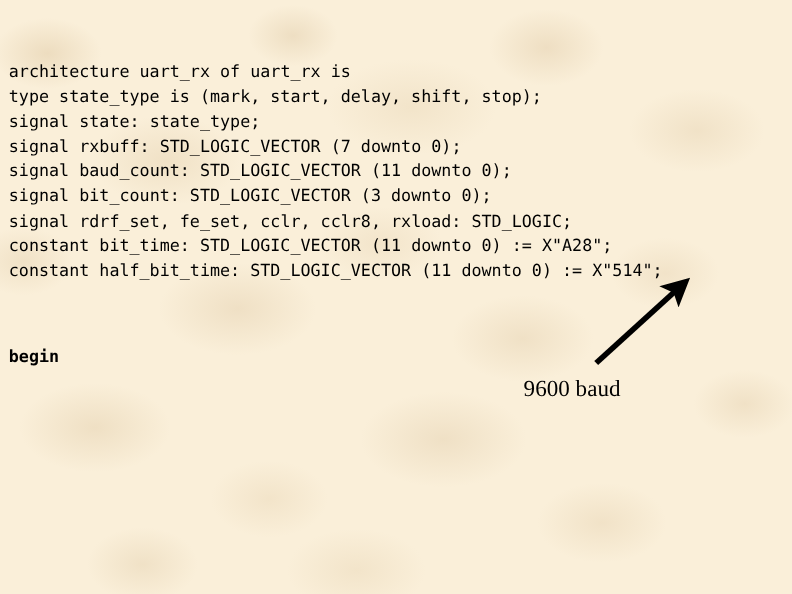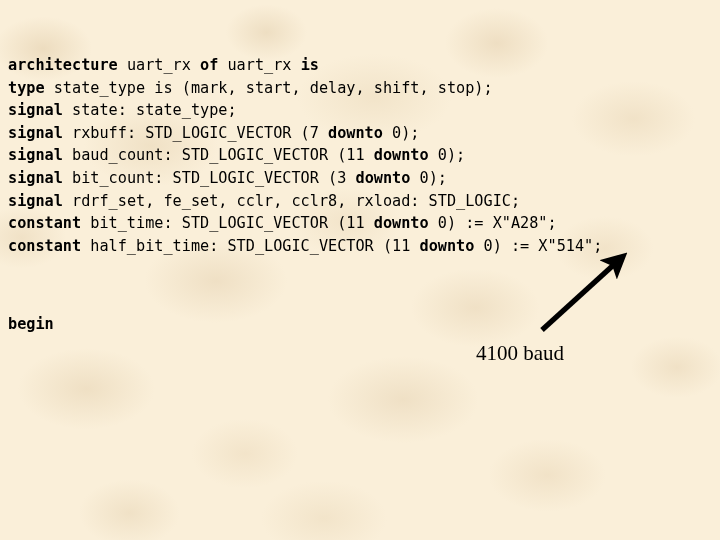--- a/index.html
+++ b/index.html
@@ -57,21 +57,21 @@
     font-size: 15.2px;
     line-height: 22.6px;
     color: #000000;
     white-space: pre;
     letter-spacing: 0px;
   }
   .code-line {
     white-space: pre;
     height: 22.6px;
   }
-  .kw { font-weight: bold; }
+  .kw { font-weight: normal; }
 
   #begin-line {
     position: absolute;
     left: 8px;
     top: 281px;
     font-family: "DejaVu Sans Mono", "Liberation Mono", monospace;
     font-size: 15.2px;
     line-height: 22.6px;
     font-weight: bold;
     color: #000000;
@@ -112,15 +112,15 @@
 
   <svg id="annotation-arrow" viewBox="0 0 120 96" xmlns="http://www.w3.org/2000/svg">
     <defs>
       <marker id="arrowhead" markerWidth="5" markerHeight="5" refX="1.4" refY="2.5" orient="auto" markerUnits="strokeWidth">
         <path d="M0,0 L5,2.5 L0,5 L1.1,2.5 Z" fill="#000000"></path>
       </marker>
     </defs>
     <line x1="22" y1="82" x2="93.5" y2="17" stroke="#000000" stroke-width="5.2" marker-end="url(#arrowhead)"></line>
   </svg>
 
-  <div id="annotation-label">4100 baud</div>
+  <div id="annotation-label">9600 baud</div>
 
 </div>
 
 </body></html>

